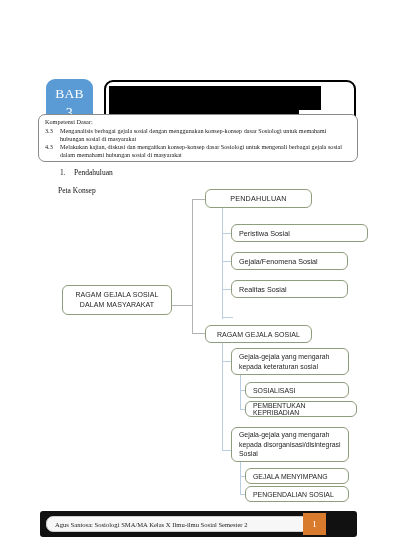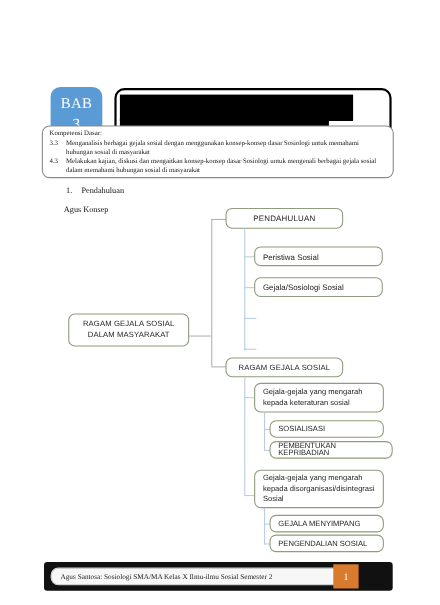--- a/index.html
+++ b/index.html
@@ -238,44 +238,47 @@
       <div class="kd-row">
         <span class="kd-num">4.3</span>
         <span class="kd-txt">Melakukan kajian, diskusi dan mengaitkan konsep-konsep dasar Sosiologi untuk mengenali berbagai gejala sosial dalam memahami hubungan sosial di masyarakat</span>
       </div>
     </div>
   </div>
 
   <div class="sec-pendahuluan">
     <span class="sec-num">1.</span><span>Pendahuluan</span>
   </div>
-  <div class="sec-peta">Agus Konsep</div>
+  <div class="sec-peta">Peta Konsep</div>
 
   <div class="map">
 
     <div class="line-h line-grey" style="left:172px; top:305px; width:20px;"></div>
     <div class="line-v line-grey" style="left:192px; top:199px; height:134px;"></div>
     <div class="line-h line-grey" style="left:192px; top:199px; width:16px;"></div>
     <div class="line-h line-grey" style="left:192px; top:333px; width:16px;"></div>
 
     <div class="node center-text" style="left:205px; top:189px; width:107px; height:19px; font-size:7.2px; letter-spacing:0.2px;">
       <span class="ntext">PENDAHULUAN</span>
     </div>
 
     <div class="line-v" style="left:222px; top:208px; height:111px;"></div>
     <div class="line-h" style="left:222px; top:233px; width:11px;"></div>
     <div class="line-h" style="left:222px; top:261px; width:11px;"></div>
     <div class="line-h" style="left:222px; top:289px; width:11px;"></div>
     <div class="line-h" style="left:222px; top:317px; width:11px;"></div>
 
-    <div class="node" style="left:231px; top:224px; width:117px; height:18px; font-size:7.2px;">
+    <div class="node" style="left:231px; top:224px; width:137px; height:18px; font-size:7.2px;">
       <span class="ntext">Peristiwa Sosial</span>
     </div>
     <div class="node" style="left:231px; top:252px; width:117px; height:18px; font-size:7.2px;">
-      <span class="ntext">Gejala/Sosiologi Sosial</span>
+      <span class="ntext">Gejala/Fenomena Sosial</span>
+    </div>
+    <div class="node" style="left:231px; top:280px; width:117px; height:18px; font-size:7.2px;">
+      <span class="ntext">Realitas Sosial</span>
     </div>
 
     <div class="node center-text" style="left:62px; top:285px; width:110px; height:30px; font-size:7px; line-height:1.45; letter-spacing:0.1px;">
       <span class="ntext">
         <span style="display:block;">RAGAM GEJALA SOSIAL</span>
         <span style="display:block;">DALAM MASYARAKAT</span>
       </span>
     </div>
 
     <div class="node center-text" style="left:205px; top:325px; width:107px; height:18px; font-size:7px; letter-spacing:0.1px;">

